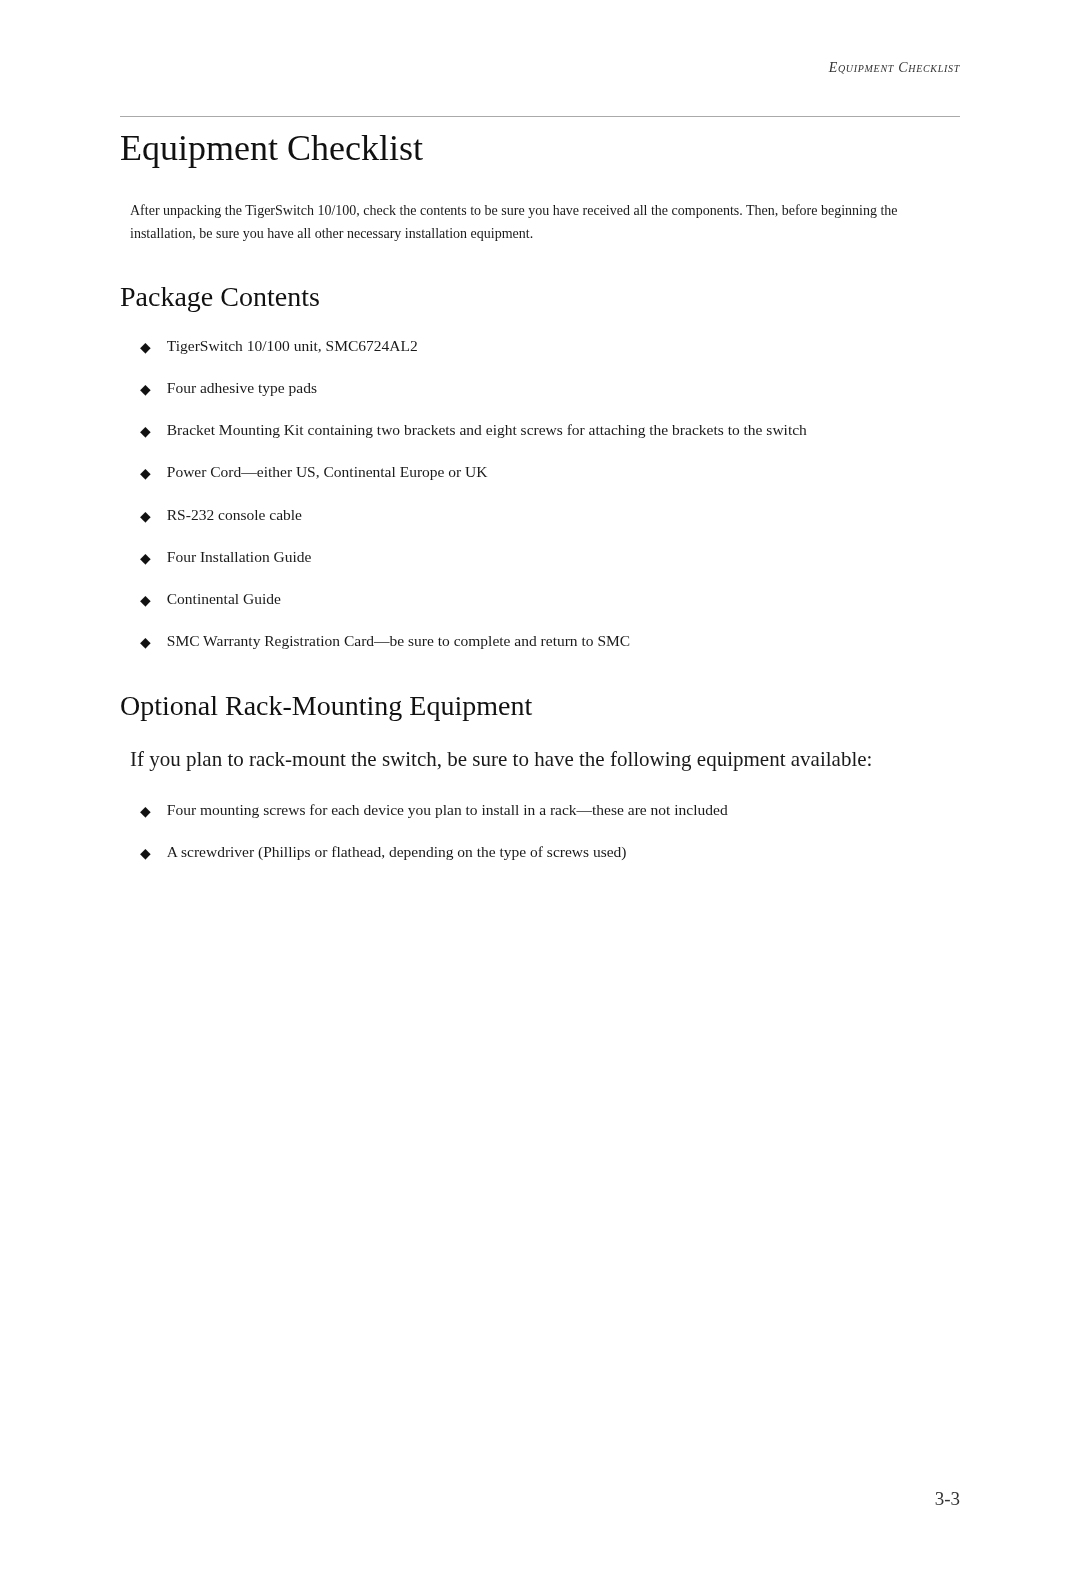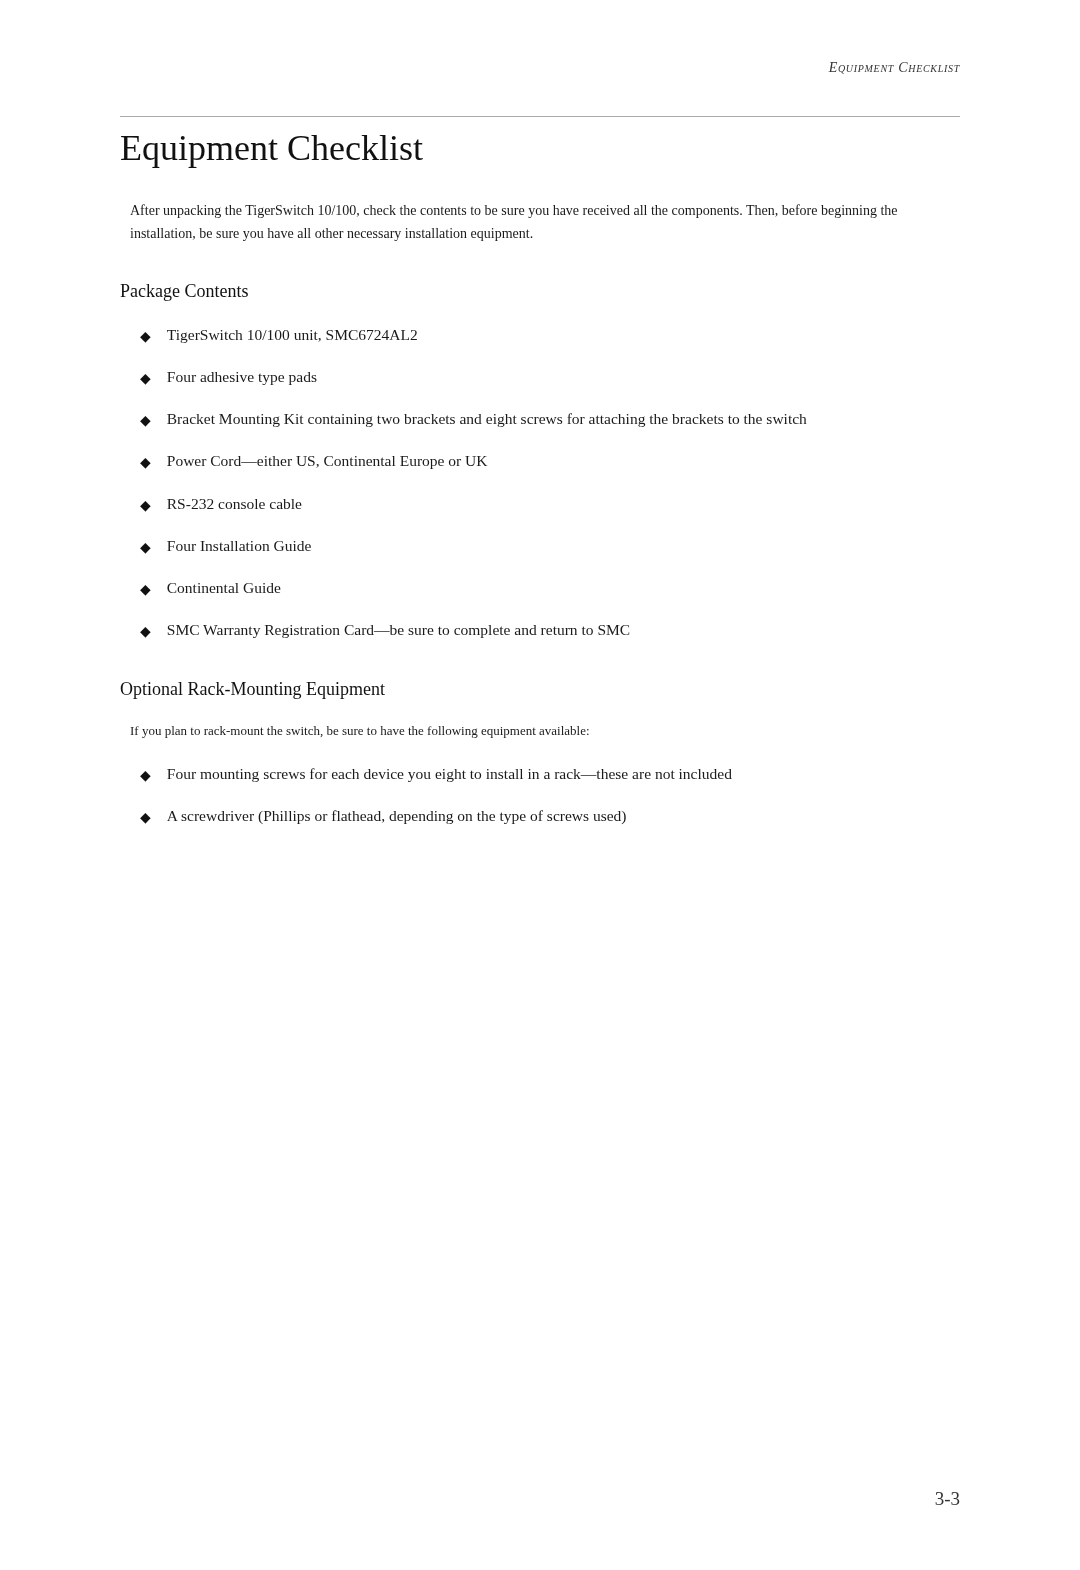--- a/index.html
+++ b/index.html
@@ -43,21 +43,21 @@
 
     .intro-text {
       font-size: 14px;
       line-height: 1.65;
       margin-bottom: 36px;
       margin-left: 10px;
       color: #1a1a1a;
     }
 
     .section-title {
-      font-size: 18px;
+      font-size: 28px;
       font-weight: normal;
       margin-bottom: 20px;
       color: #111;
       font-family: Georgia, serif;
     }
 
     .bullet-list {
       list-style: none;
       margin-left: 20px;
       margin-bottom: 36px;
@@ -77,21 +77,21 @@
       margin-top: 3px;
       font-size: 14px;
       color: #111;
     }
 
     .bullet-list li .bullet-text {
       flex: 1;
     }
 
     .section-intro {
-      font-size: 13px;
+      font-size: 21px;
       line-height: 1.65;
       margin-bottom: 20px;
       margin-left: 10px;
       color: #1a1a1a;
     }
 
     .page-number {
       position: absolute;
       bottom: 60px;
       right: 120px;
@@ -156,21 +156,21 @@
   </li>
 </ul>
 
 <h2 class="section-title">Optional Rack-Mounting Equipment</h2>
 
 <p class="section-intro">If you plan to rack-mount the switch, be sure to have the following equipment available:</p>
 
 <ul class="bullet-list">
   <li>
     <span class="bullet-diamond">◆</span>
-    <span class="bullet-text">Four mounting screws for each device you eight to install in a rack—these are not included</span>
+    <span class="bullet-text">Four mounting screws for each device you plan to install in a rack—these are not included</span>
   </li>
   <li>
     <span class="bullet-diamond">◆</span>
     <span class="bullet-text">A screwdriver (Phillips or flathead, depending on the type of screws used)</span>
   </li>
 </ul>
 
 <div class="page-number">3-3</div>
 
 </body></html>

